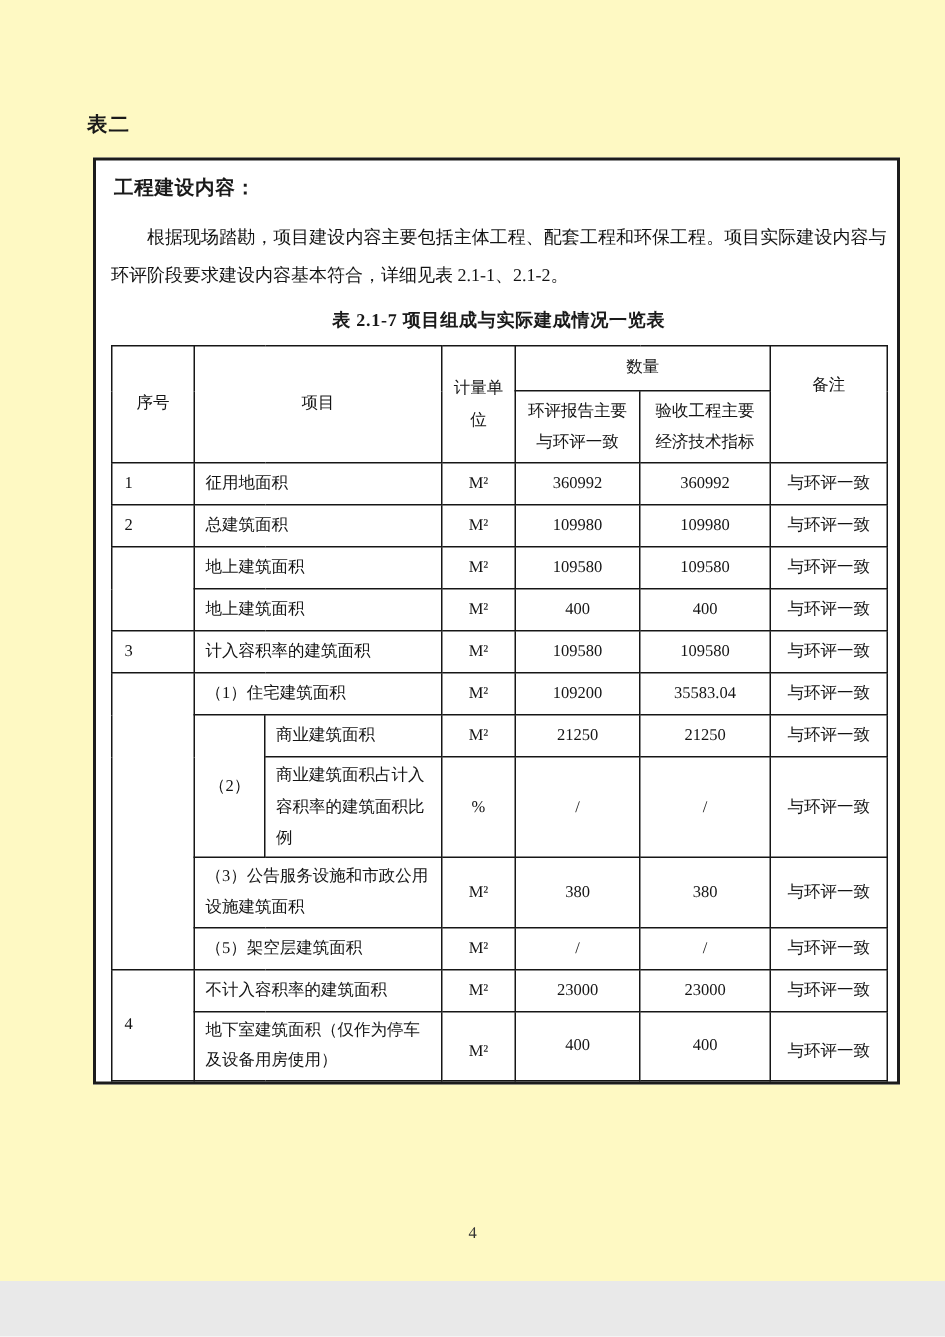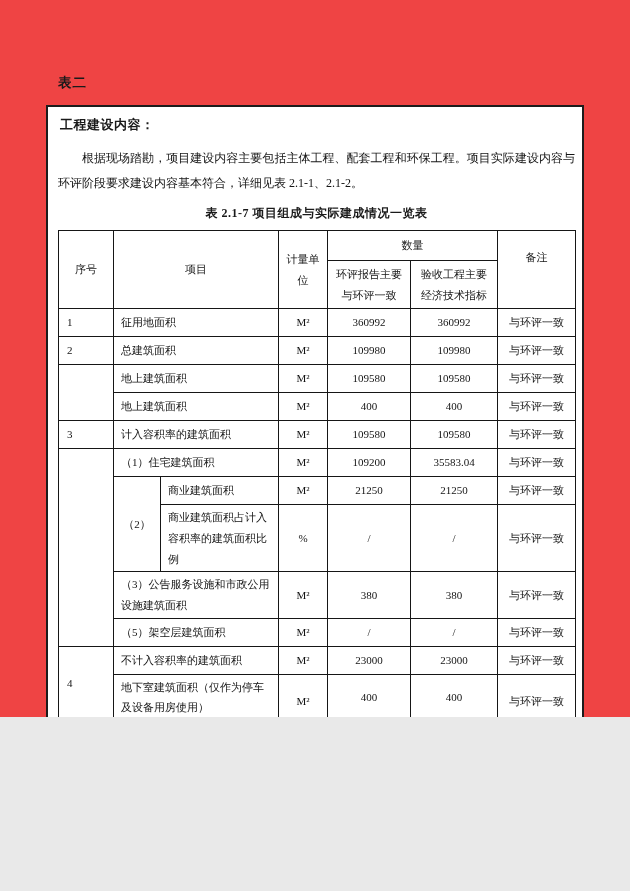--- a/index.html
+++ b/index.html
@@ -1,30 +1,30 @@
 <!DOCTYPE html>
 <html><head>
 <meta charset="utf-8">
 <style>
   * { margin: 0; padding: 0; box-sizing: border-box; }
   html, body { background: #e9e9e9; }
   .page {
     position: relative;
-    width: 630px; height: 717px;
-    background: #ef4444;
+    width: 630px; height: 854px;
+    background: #fef9c3;
     font-family: "Liberation Serif", "DejaVu Serif", serif;
     color: #1a1a1a;
     overflow: hidden;
   }
   .sheet-label {
     position: absolute; left: 58px; top: 74px;
     font-size: 13.5px; font-weight: bold; letter-spacing: 1px;
   }
   .box {
-    position: absolute; left: 46px; top: 105px; width: 538px;
+    position: absolute; left: 62px; top: 105px; width: 538px;
     border: 2px solid #1c1c1c;
     padding: 9px 7px 0 10px;
     background: #ffffff;
   }
   .box-heading {
     font-size: 13px; font-weight: bold;
     padding-left: 2px; margin-bottom: 12px; letter-spacing: 0.5px;
   }
   .para {
     font-size: 12px; line-height: 24.6px;

